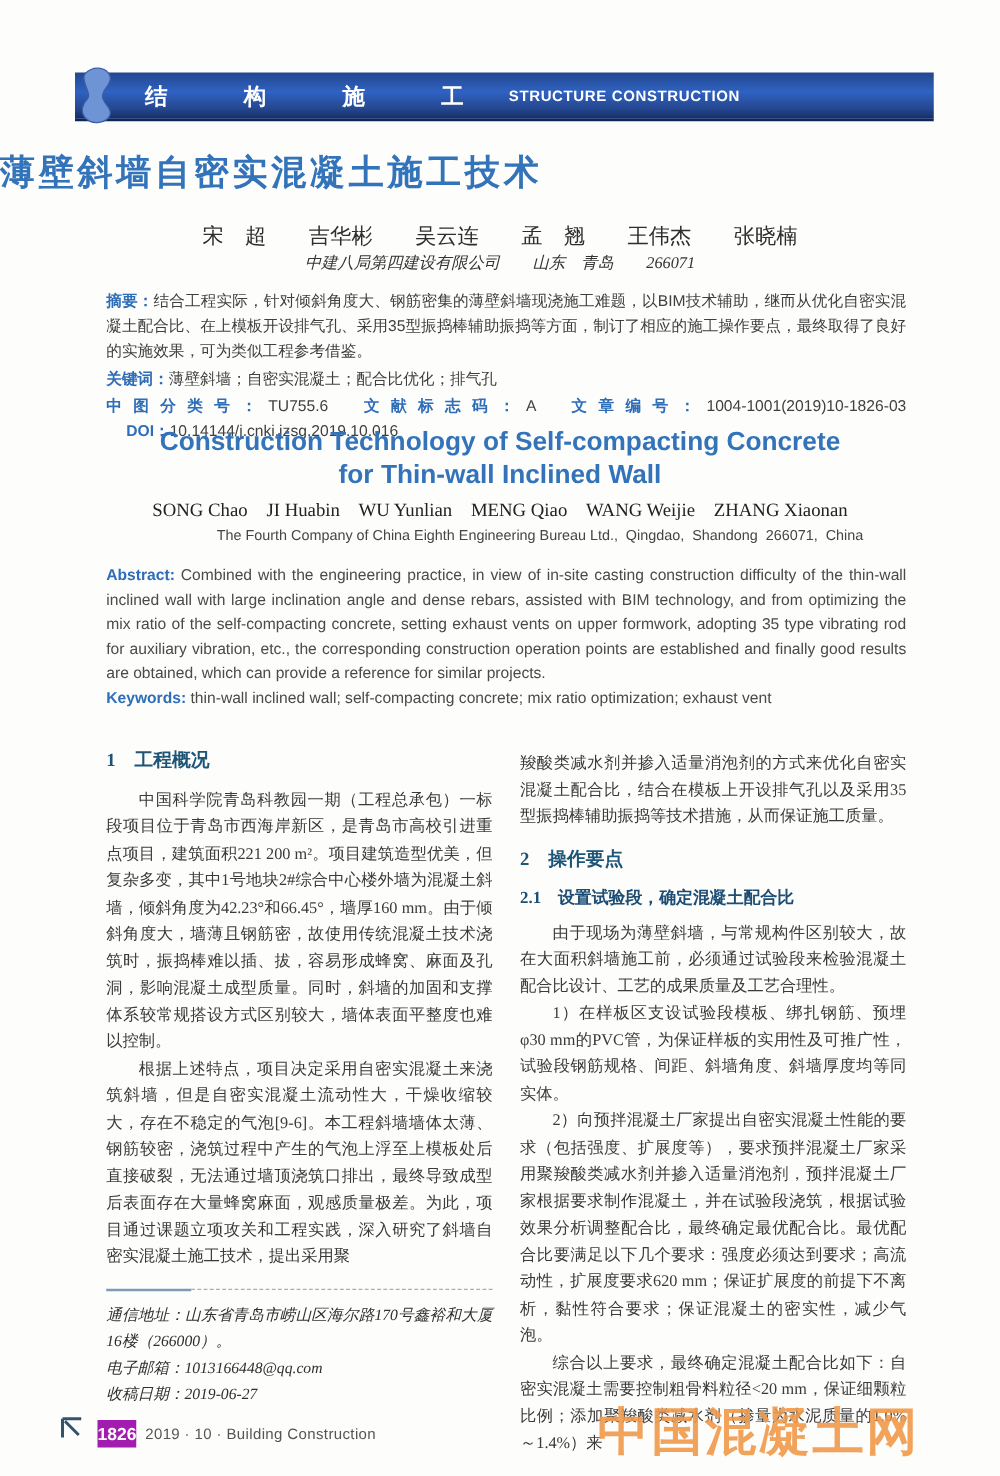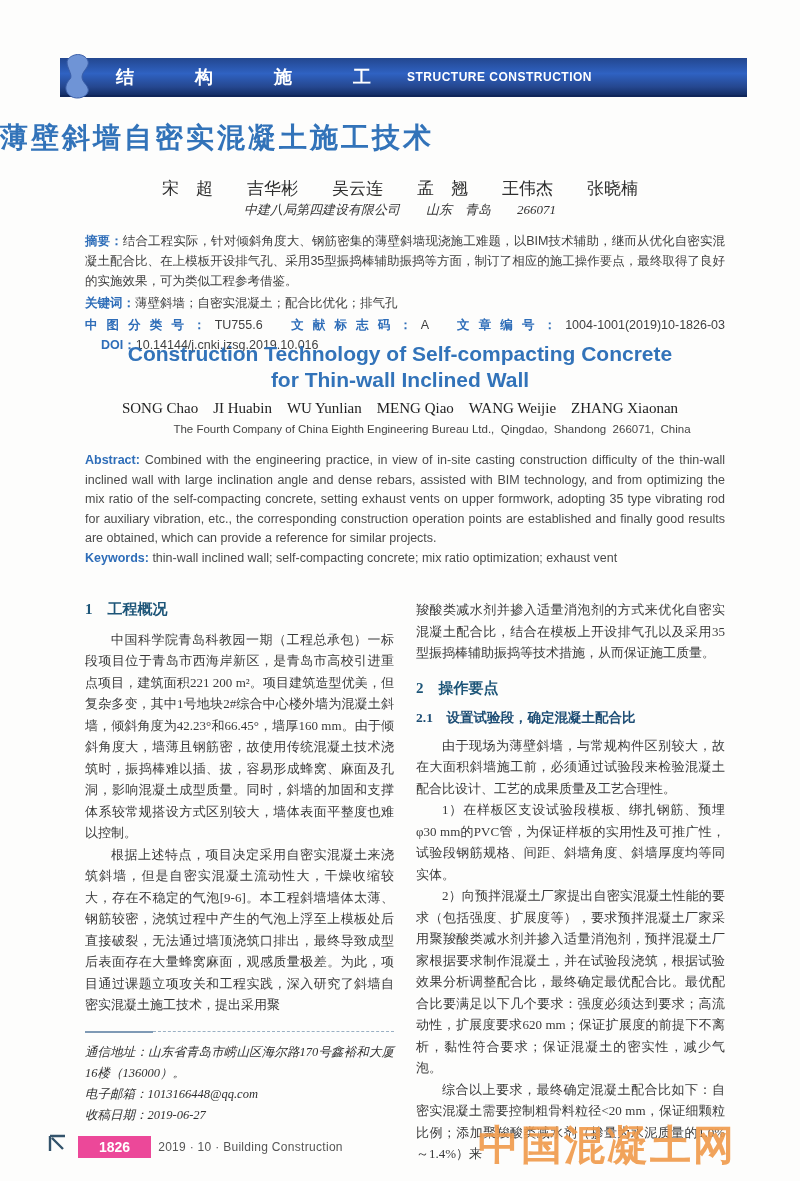--- a/index.html
+++ b/index.html
@@ -63,22 +63,22 @@
 
   
   .bio{margin-top:14px;}
   .bio-divider{display:flex;align-items:center;height:4px;margin-bottom:8px;}
   .bio-divider .solid{width:22%;border-top:2px solid #7f9ab5;}
   .bio-divider .dashed{flex:1;border-top:1px dashed #9ab0c4;}
   .bio-line{font-style:italic;font-size:12.5px;line-height:21px;color:#2f2f2f;}
 
   
   .footer{position:absolute;left:47px;bottom:20px;display:flex;align-items:center;gap:7px;}
-  .page-badge{background:#ec4899;color:#fff;font-family:var(--sans);font-weight:bold;
-              font-size:14px;padding:2px 21px;line-height:18px;}
+  .page-badge{background:#a21caf;color:#fff;font-family:var(--sans);font-weight:bold;
+              font-size:14px;padding:2px 0;line-height:18px;}
   .issue{font-family:var(--sans);font-size:12px;color:#555;letter-spacing:.3px;}
   .watermark{position:absolute;left:478px;top:1118px;font-family:Liberation Serif, serif;
              font-weight:bold;font-size:41px;letter-spacing:2px;color:#f09a4a;opacity:.9;
              white-space:pre;}
 </style>
 </head>
 <body>
 
 <div class="page">
 
@@ -122,21 +122,21 @@
   <div class="columns">
     <div class="col">
       <div class="sec-h1">1　工程概况</div>
       <p>中国科学院青岛科教园一期（工程总承包）一标段项目位于青岛市西海岸新区，是青岛市高校引进重点项目，建筑面积221 200 m²。项目建筑造型优美，但复杂多变，其中1号地块2#综合中心楼外墙为混凝土斜墙，倾斜角度为42.23°和66.45°，墙厚160 mm。由于倾斜角度大，墙薄且钢筋密，故使用传统混凝土技术浇筑时，振捣棒难以插、拔，容易形成蜂窝、麻面及孔洞，影响混凝土成型质量。同时，斜墙的加固和支撑体系较常规搭设方式区别较大，墙体表面平整度也难以控制。</p>
       <p>根据上述特点，项目决定采用自密实混凝土来浇筑斜墙，但是自密实混凝土流动性大，干燥收缩较大，存在不稳定的气泡[9-6]。本工程斜墙墙体太薄、钢筋较密，浇筑过程中产生的气泡上浮至上模板处后直接破裂，无法通过墙顶浇筑口排出，最终导致成型后表面存在大量蜂窝麻面，观感质量极差。为此，项目通过课题立项攻关和工程实践，深入研究了斜墙自密实混凝土施工技术，提出采用聚</p>
       <div class="bio">
         <div class="bio-divider">
             <span class="solid"></span>
             <span class="dashed"></span>
           </div>
-        <div class="bio-line">通信地址：山东省青岛市崂山区海尔路170号鑫裕和大厦16楼（136000）。</div>
+        <div class="bio-line">通信地址：山东省青岛市崂山区海尔路170号鑫裕和大厦16楼（266000）。</div>
         <div class="bio-line">电子邮箱：1013166448@qq.com</div>
         <div class="bio-line">收稿日期：2019-06-27</div>
       </div>
     </div>
     <div class="col">
       <p class="noindent">羧酸类减水剂并掺入适量消泡剂的方式来优化自密实混凝土配合比，结合在模板上开设排气孔以及采用35型振捣棒辅助振捣等技术措施，从而保证施工质量。</p>
       <div class="sec-h1 mt">2　操作要点</div>
       <div class="sec-h2">2.1　设置试验段，确定混凝土配合比</div>
       <p>由于现场为薄壁斜墙，与常规构件区别较大，故在大面积斜墙施工前，必须通过试验段来检验混凝土配合比设计、工艺的成果质量及工艺合理性。</p>
       <p>1）在样板区支设试验段模板、绑扎钢筋、预埋φ30 mm的PVC管，为保证样板的实用性及可推广性，试验段钢筋规格、间距、斜墙角度、斜墙厚度均等同实体。</p>

